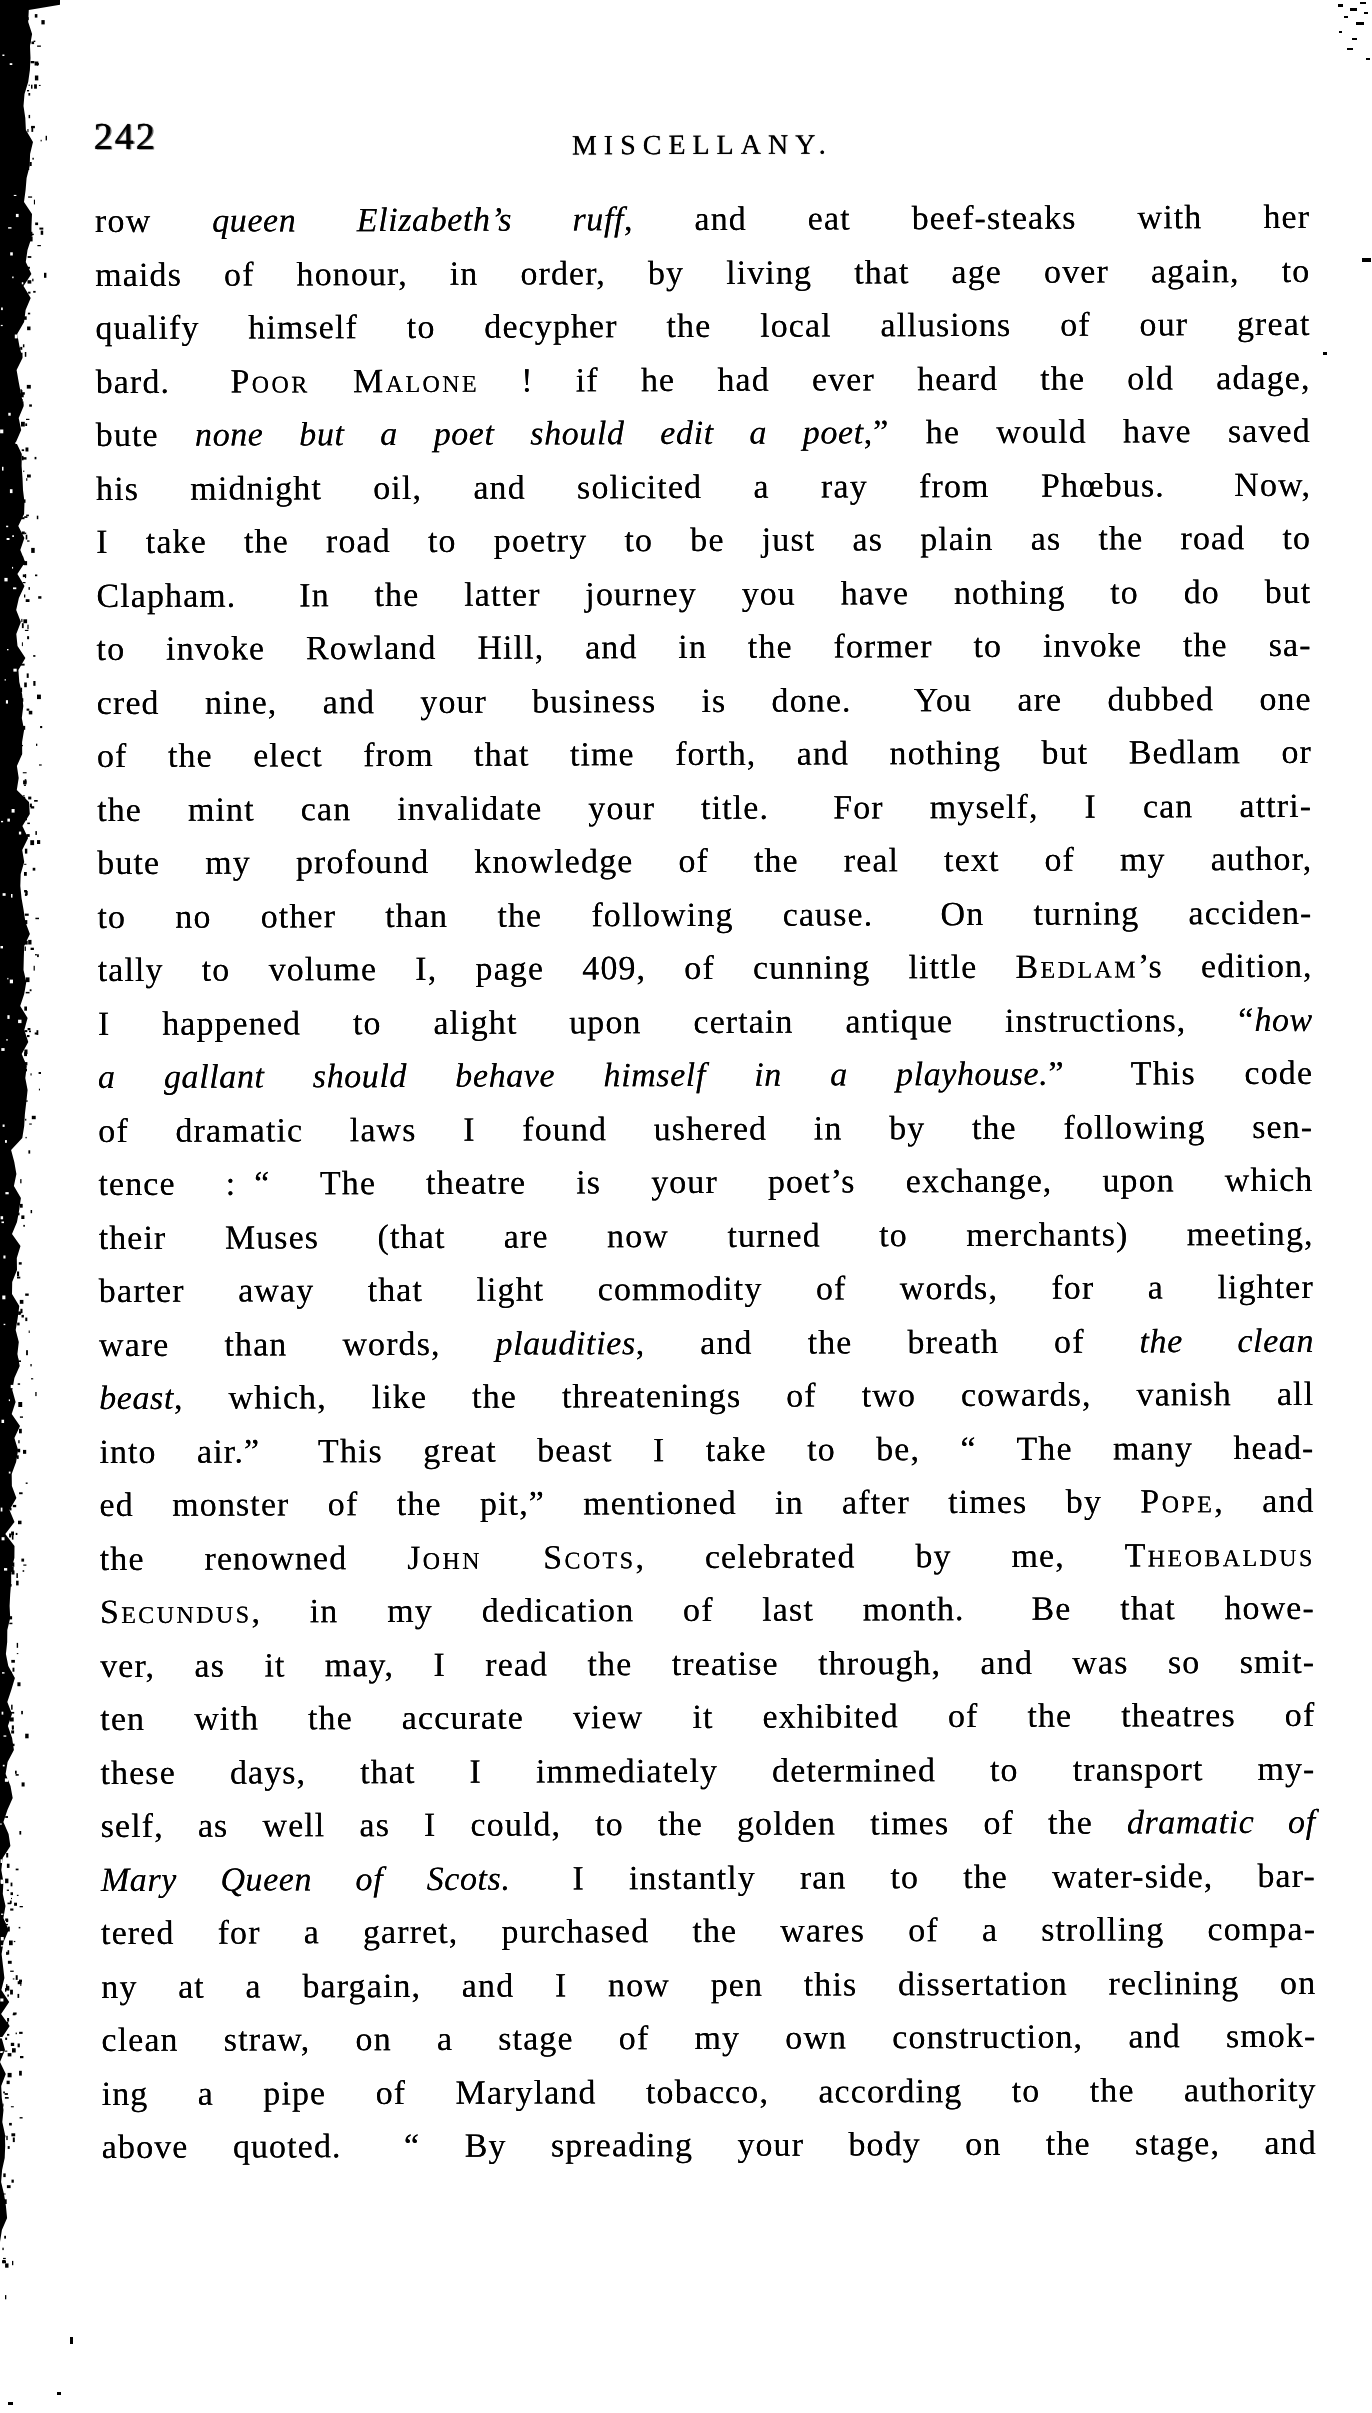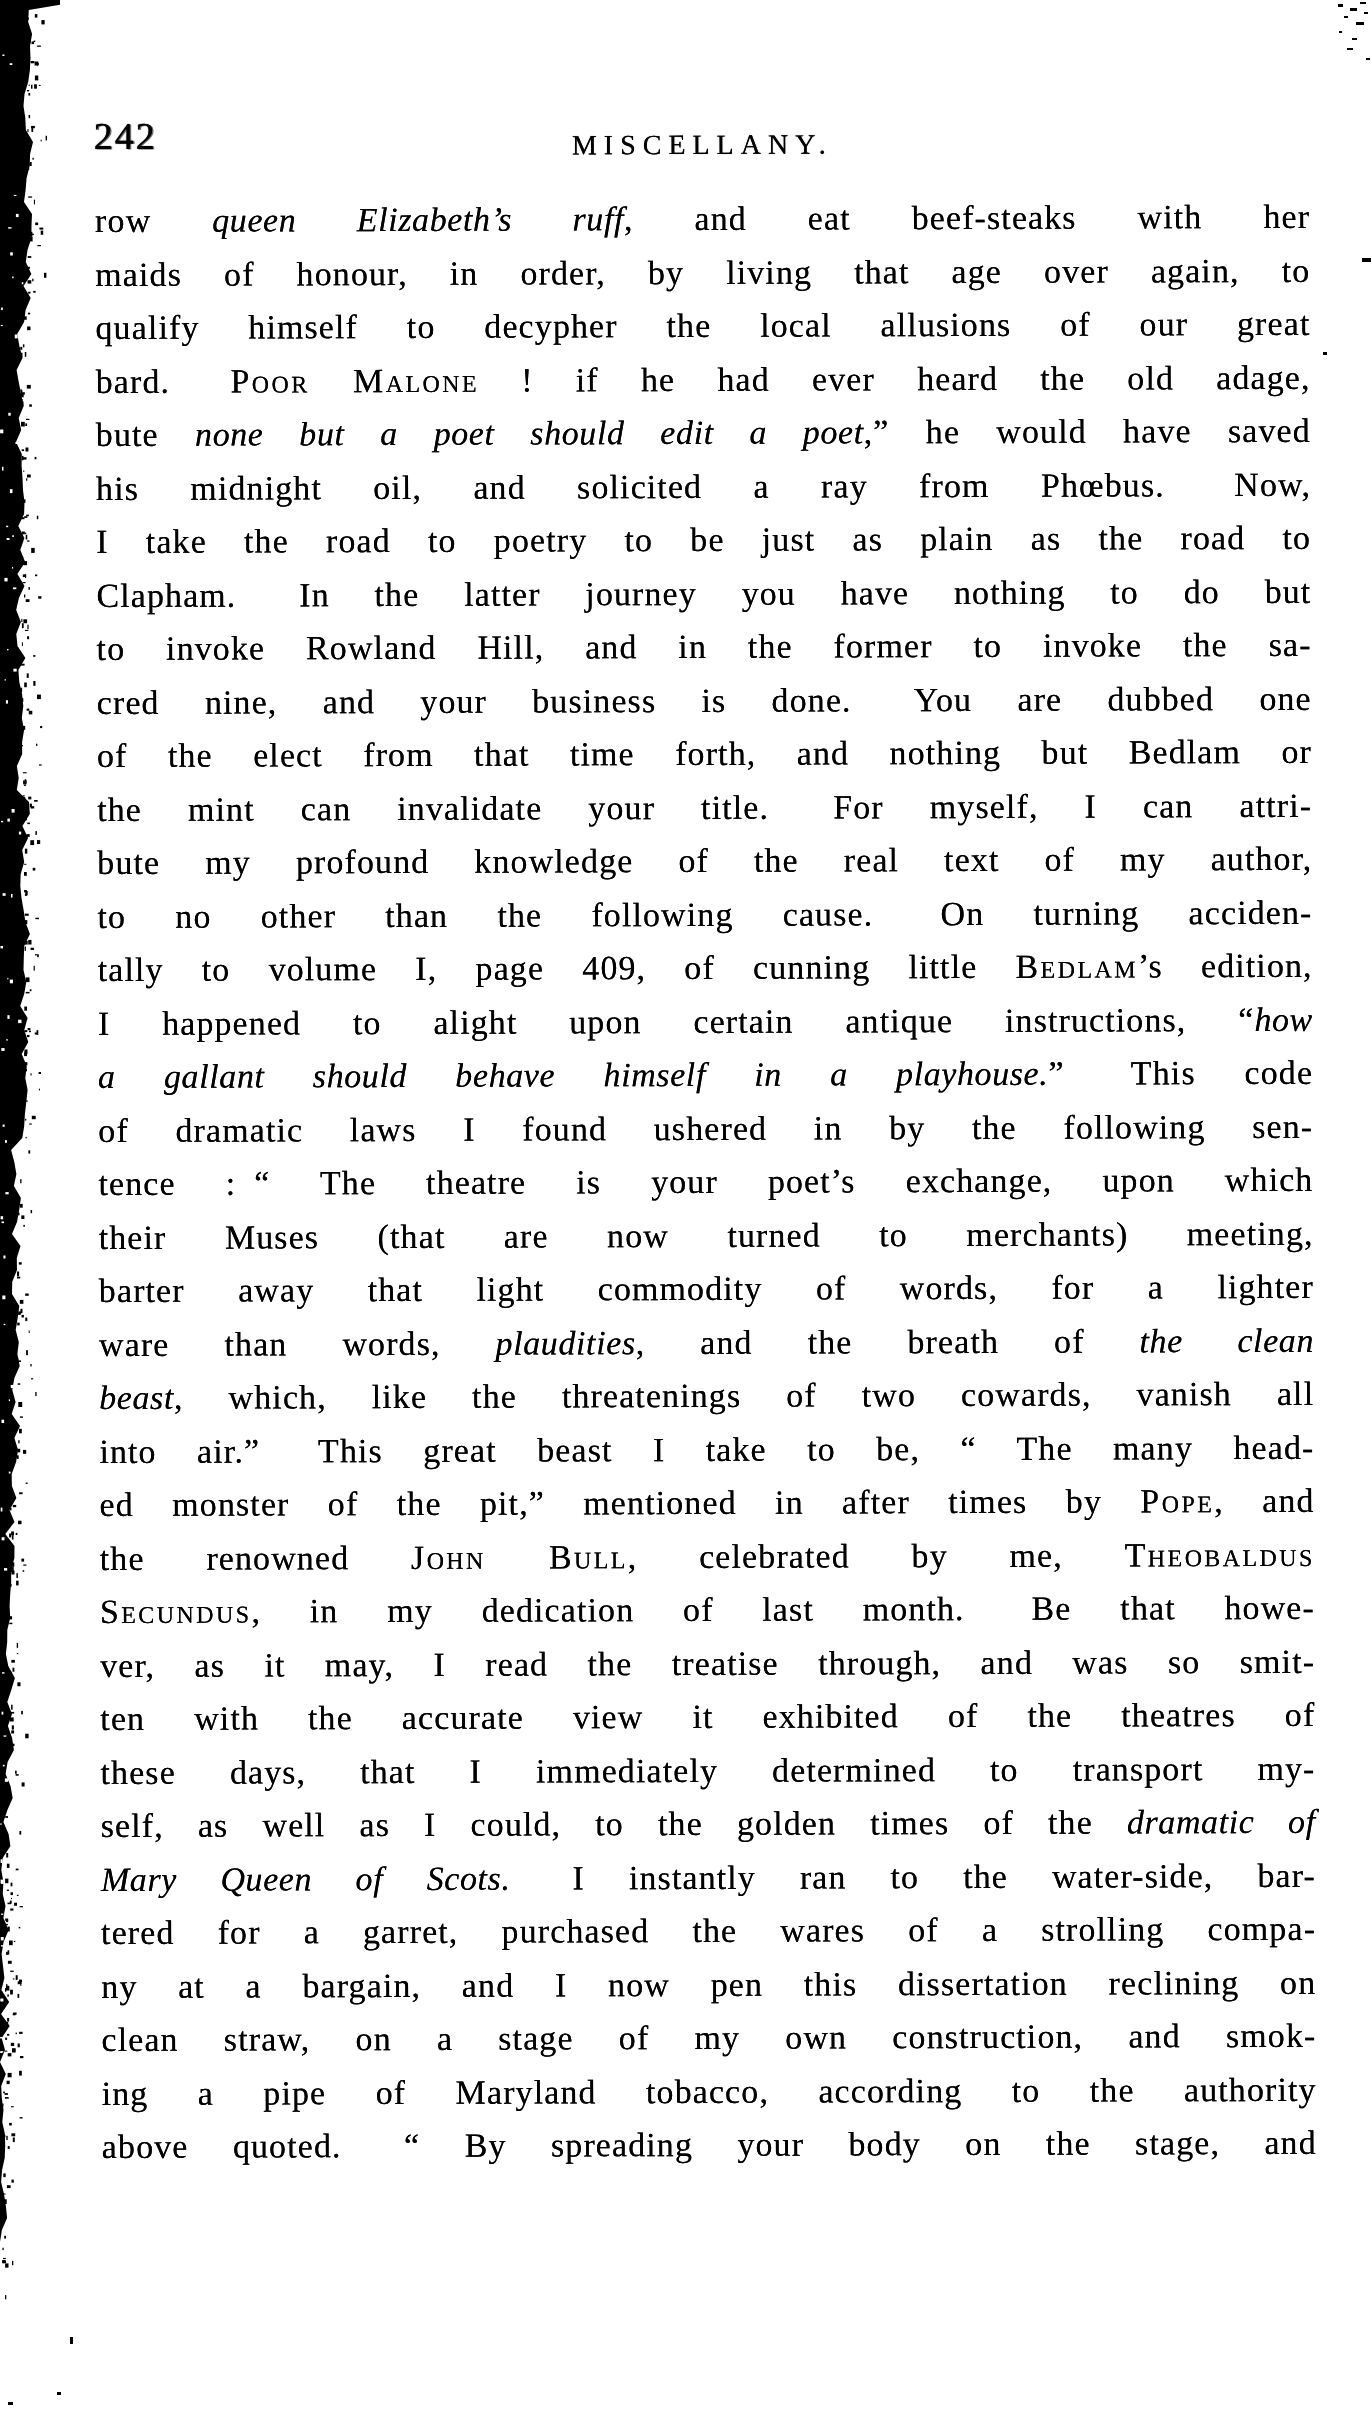--- a/index.html
+++ b/index.html
@@ -62,21 +62,21 @@
       <div class="line"><span>I happened to alight upon certain antique instructions, “</span><span class="i">how</span></div>
       <div class="line"><span class="i">a gallant should behave himself in a playhouse.</span><span>”  This code</span></div>
       <div class="line"><span>of dramatic laws I found ushered in by the following sen-</span></div>
       <div class="line"><span>tence : “ The theatre is your poet’s exchange, upon which</span></div>
       <div class="line"><span>their Muses (that are now turned to merchants) meeting,</span></div>
       <div class="line"><span>barter away that light commodity of words, for a lighter</span></div>
       <div class="line"><span>ware than words, </span><span class="i">plaudities</span><span>, and the breath of </span><span class="i">the clean</span></div>
       <div class="line"><span class="i">beast</span><span>, which, like the threatenings of two cowards, vanish all</span></div>
       <div class="line"><span>into air.”  This great beast I take to be, “ The many head-</span></div>
       <div class="line"><span>ed monster of the pit,” mentioned in after times by </span><span class="sc">Pope</span><span>, and</span></div>
-      <div class="line"><span>the renowned </span><span class="sc">John Bull</span><span>, celebrated by me, </span><span class="sc">Theobaldus</span></div>
+      <div class="line"><span>the renowned </span><span class="sc">John Scots</span><span>, celebrated by me, </span><span class="sc">Theobaldus</span></div>
       <div class="line"><span class="sc">Secundus</span><span>, in my dedication of last month.  Be that howe-</span></div>
       <div class="line"><span>ver, as it may, I read the treatise through, and was so smit-</span></div>
       <div class="line"><span>ten with the accurate view it exhibited of the theatres of</span></div>
       <div class="line"><span>these days, that I immediately determined to transport my-</span></div>
       <div class="line"><span>self, as well as I could, to the golden times of the </span><span class="i">dramatic of</span></div>
       <div class="line"><span class="i">Mary Queen of Scots.</span><span>  I instantly ran to the water-side, bar-</span></div>
       <div class="line"><span>tered for a garret, purchased the wares of a strolling compa-</span></div>
       <div class="line"><span>ny at a bargain, and I now pen this dissertation reclining on</span></div>
       <div class="line"><span>clean straw, on a stage of my own construction, and smok-</span></div>
       <div class="line"><span>ing a pipe of Maryland tobacco, according to the authority</span></div>

